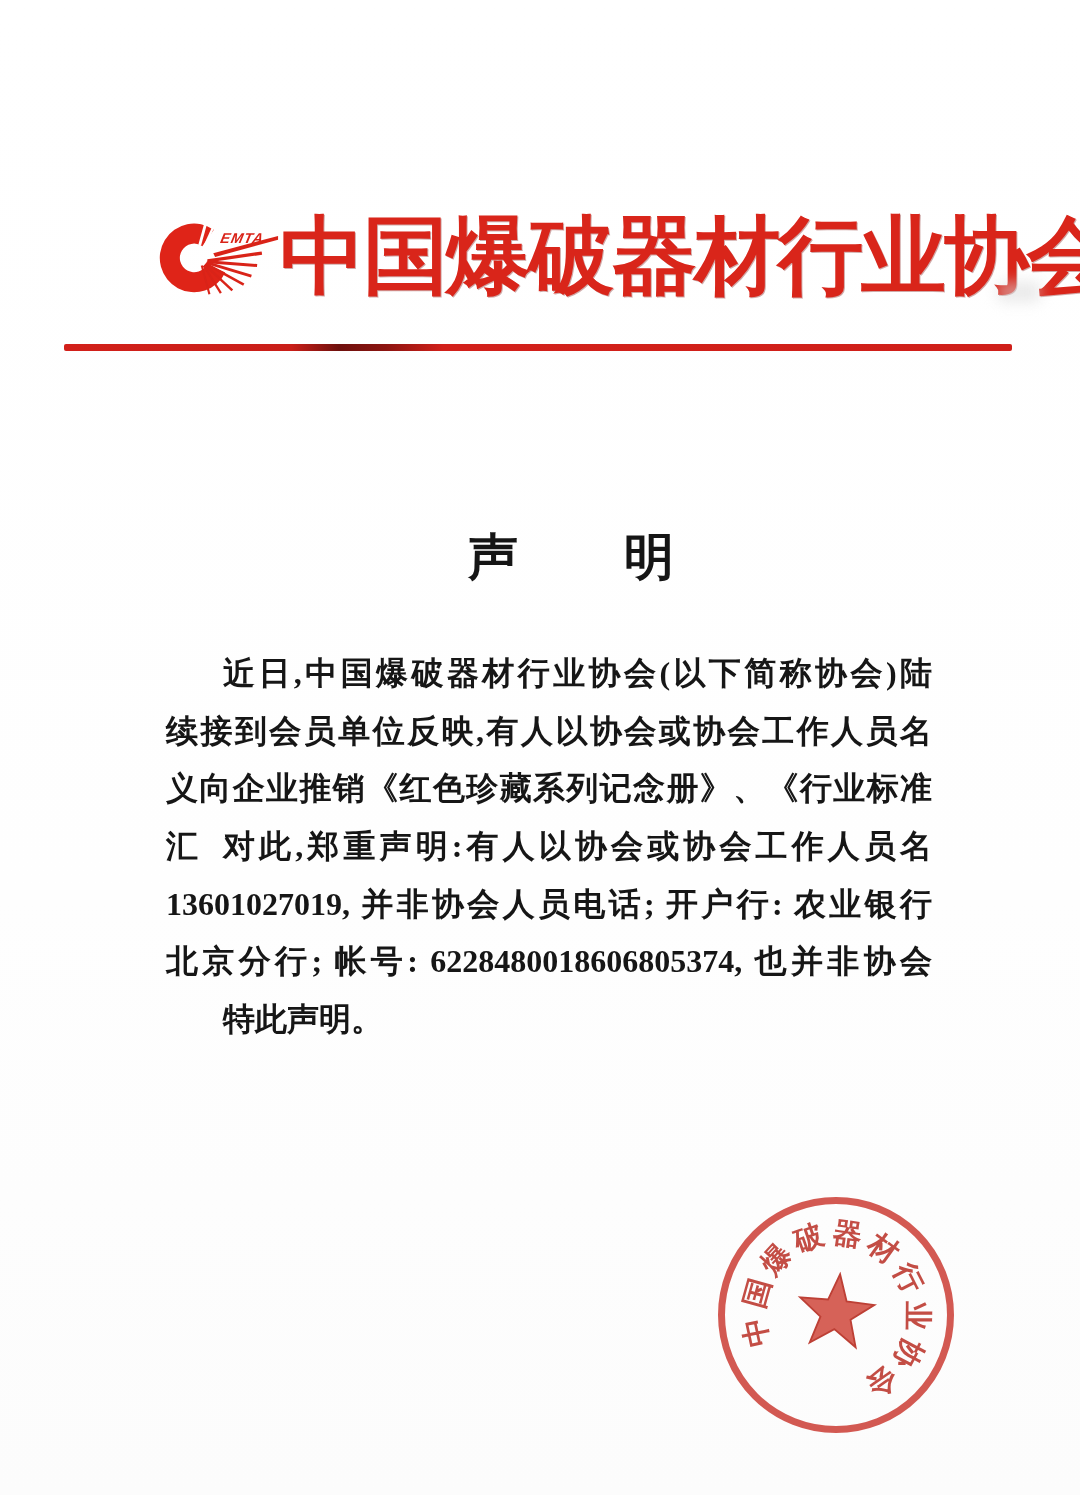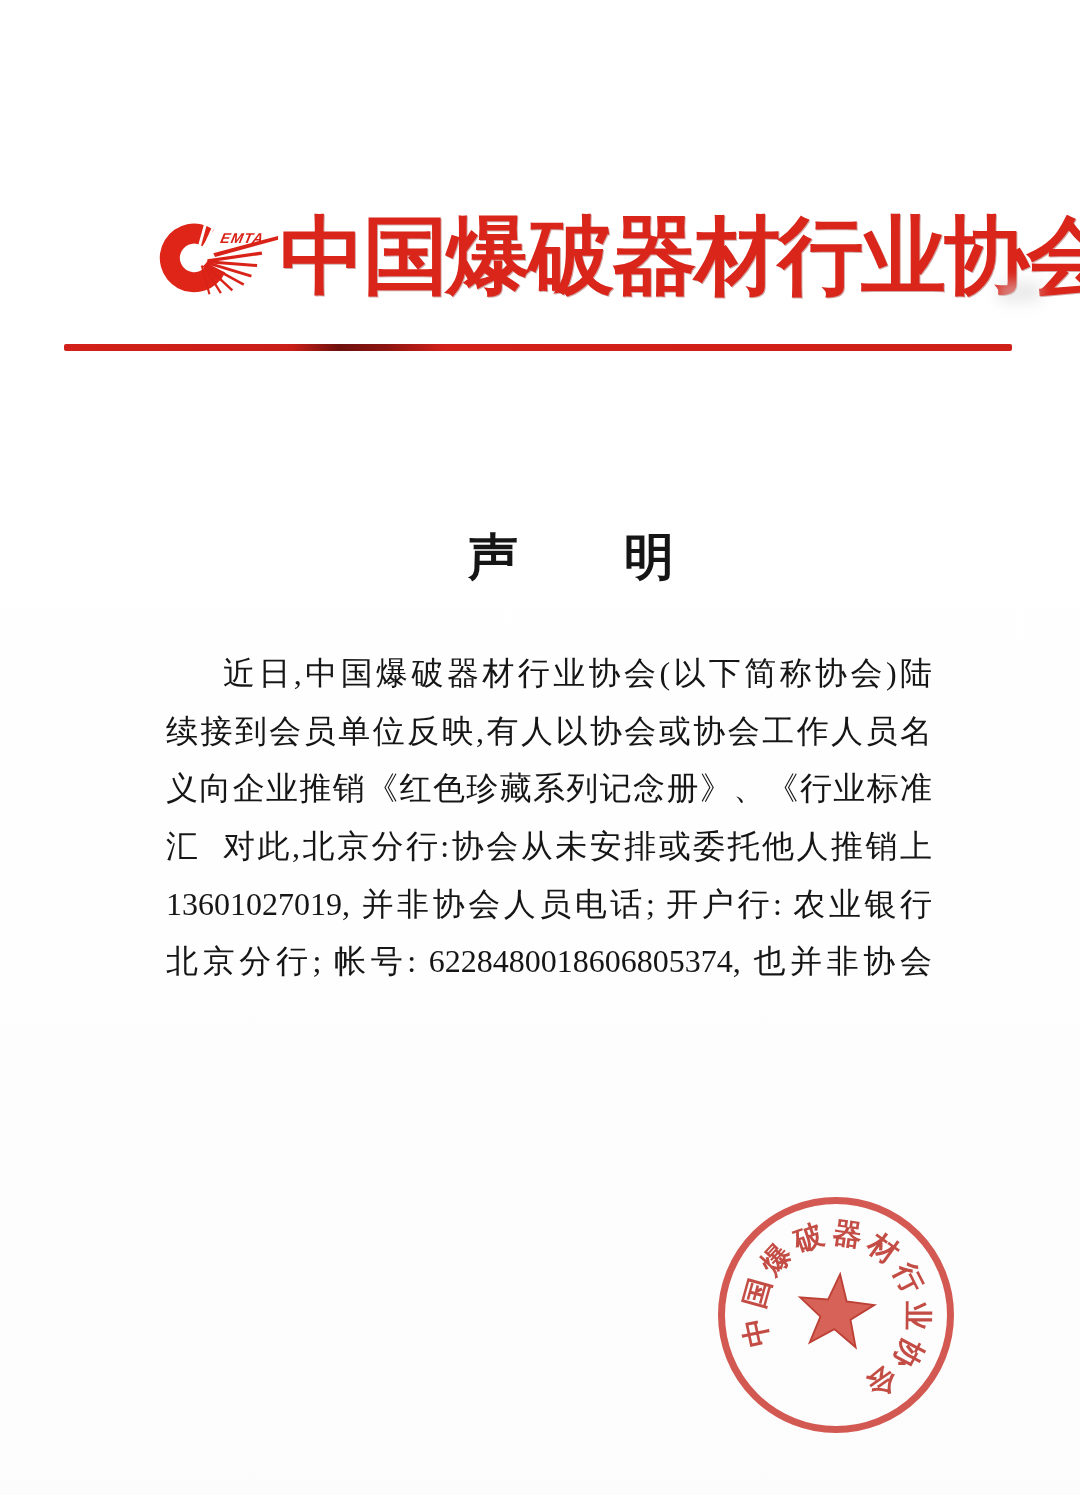--- a/index.html
+++ b/index.html
@@ -25,21 +25,21 @@
     border-radius:2px;
   }
   .smudge{position:absolute;left:998px;top:282px;width:42px;height:20px;background:#d9d9d9;filter:blur(7px);opacity:.55;}
   
   .stmt-title{
     position:absolute;left:0;top:524px;width:1080px;
     text-align:center;transform:translateX(32px);
     font-size:50px;font-weight:bold;color:#151515;letter-spacing:2px;
   }
   
-  .body-block{position:absolute;left:166px;top:645px;width:766px;font-size:32px;line-height:57.7px;color:#161616;}
+  .body-block{position:absolute;left:166px;top:645px;width:766px;font-size:32px;line-height:57.7px;color:#161616;font-weight:bold;}
   .line{height:57.7px;white-space:normal;}
   .jl{text-align:justify;text-align-last:justify;}
   .ind{text-indent:57px;}
   
   .stmt-date{
     position:absolute;left:684px;top:1280px;z-index:3;
     font-size:38px;color:#141414;letter-spacing:1px;white-space:nowrap;
   }
   
   .seal{
@@ -87,23 +87,24 @@
 
   <div class="red-rule"></div>
   <div class="smudge"></div>
 
   <div class="stmt-title">声　　明</div>
 
   <div class="body-block">
     <div class="line jl ind">近日,中国爆破器材行业协会(以下简称协会)陆</div>
     <div class="line jl">续接到会员单位反映,有人以协会或协会工作人员名</div>
     <div class="line jl">义向企业推销《红色珍藏系列记念册》、《行业标准汇</div>
-    <div class="line jl ind">对此,北京分行:协会从未安排或委托他人推销上</div>
+    <div class="line jl ind">对此,郑重声明:有人以协会或协会工作人员名</div>
     <div class="line jl">13601027019, 并非协会人员电话; 开户行: 农业银行</div>
     <div class="line jl">北京分行; 帐号: 6228480018606805374, 也并非协会</div>
+    <div class="line ind">特此声明。</div>
   </div>
 
 
   <div class="seal">
     <svg class="seal-star" width="84" height="84" viewBox="-45 -45 90 90" aria-hidden="true">
       <path d="M0,-42 L10,-13.8 L39.9,-13 L16.2,5.3 L24.7,34 L0,17 L-24.7,34 L-16.2,5.3 L-39.9,-13 L-10,-13.8 Z" fill="#d4574c" stroke="#b93227" stroke-width="2"></path>
     </svg>
     <div id="seal-arc">
         <span class="seal-char" style="transform: rotate(-102deg) translate(0px, -84px);">中</span>
         <span class="seal-char" style="transform: rotate(-74.5deg) translate(0px, -84px);">国</span>

